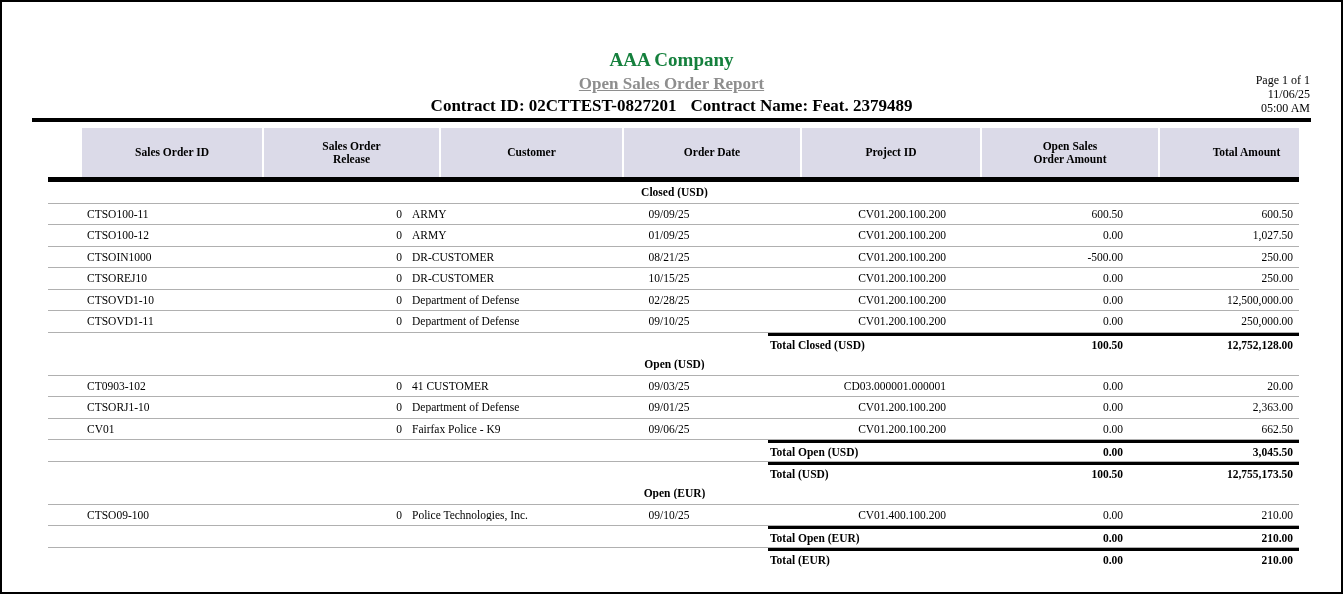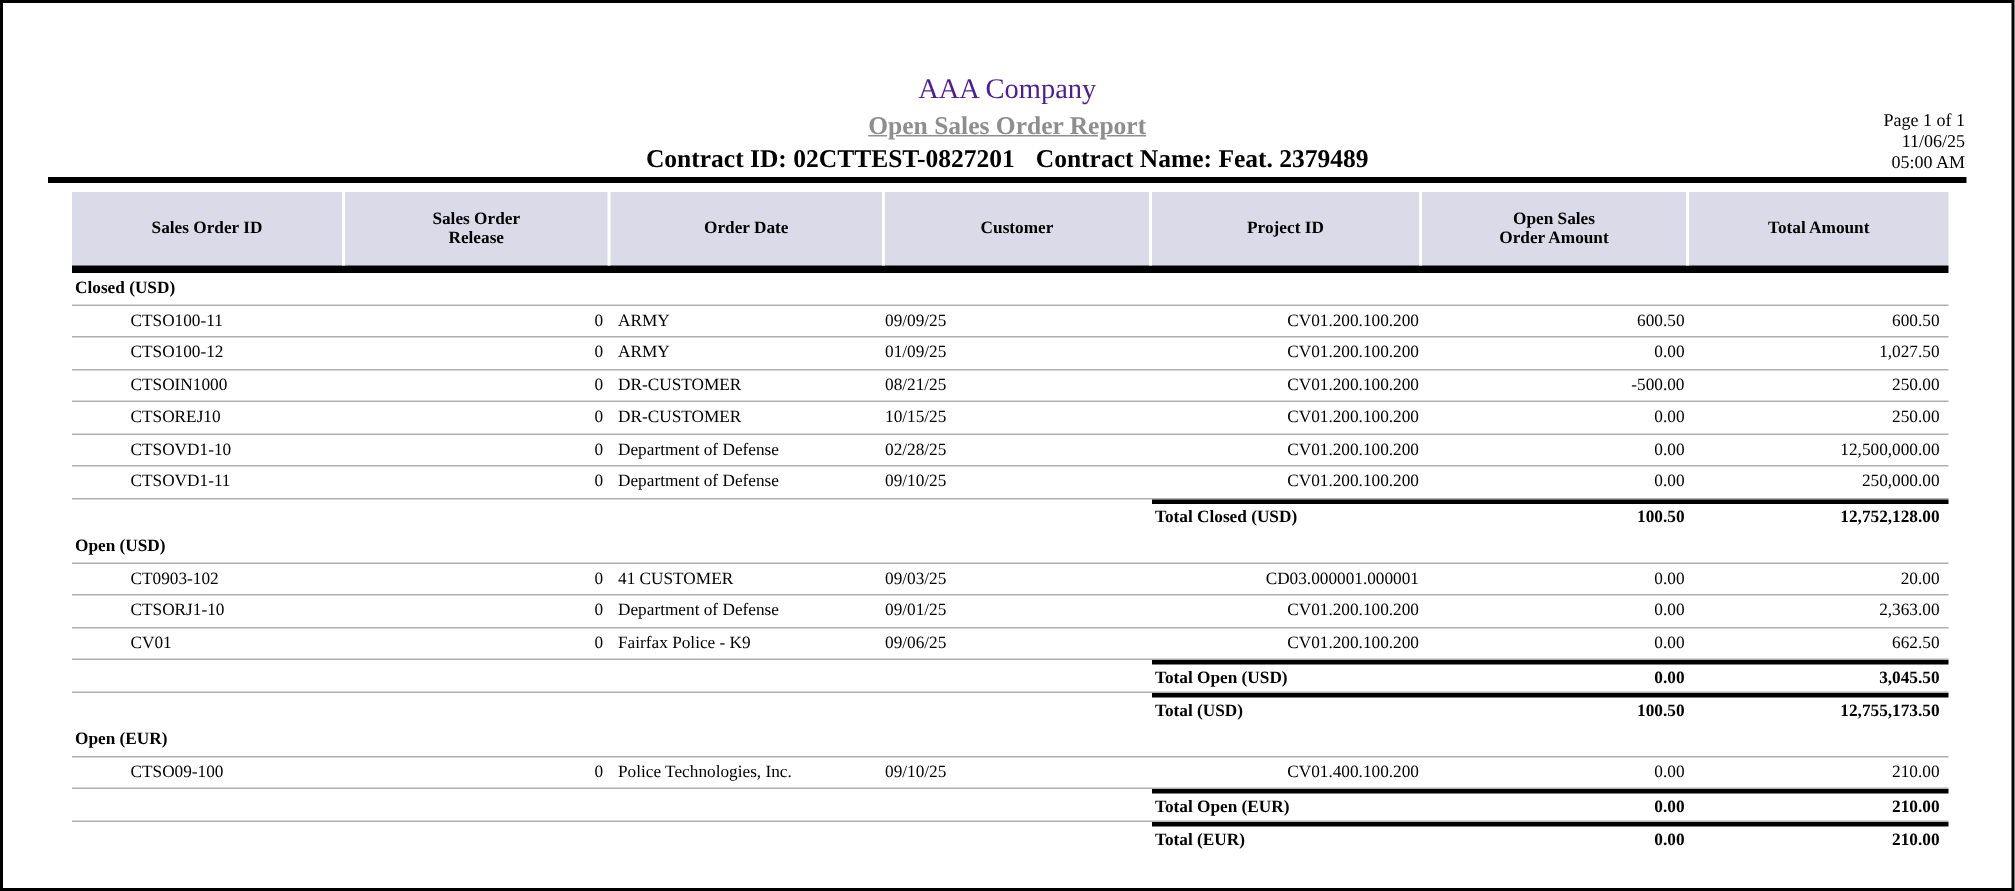--- a/index.html
+++ b/index.html
@@ -3,54 +3,54 @@
 <meta charset="utf-8">
 <style>
   * { margin:0; padding:0; box-sizing:border-box; }
   body { background:#fff; font-family:"Liberation Serif","DejaVu Serif",serif; }
   .page {
     width:1343px; height:594px; background:#fff;
     border:2px solid #000; position:relative; overflow:hidden;
   }
   
   .report-header { text-align:center; padding-top:46px; }
-  .company-name { font-size:19px; font-weight:normal; line-height:23px; color:#4c1d95; }
+  .company-name { font-size:19px; font-weight:bold; line-height:23px; color:#15803d; }
   .report-title {
     font-size:17px; font-weight:bold; line-height:21px; margin-top:2px;
     color:#8e8e8e; text-decoration:underline;
   }
   .contract-line { font-size:17px; font-weight:bold; line-height:15px; margin-top:4px; color:#000; }
   .contract-line span + span { margin-left:14px; }
   .page-meta {
     position:absolute; top:71px; right:31px; text-align:right;
     font-size:12px; line-height:14px; color:#000;
   }
   .top-rule { height:4px; background:#000; margin:5px 30px 0 30px; }
   
   .table-wrap { margin:6px 46px 0 46px; width:1251px; }
   .grid-row {
     display:grid;
     grid-template-columns:182px 177px 183px 178px 180px 178px 173px;
   }
-  .thead { background:#dbdae8; height:49px; }
+  .thead { background:#dbdae8; height:49px;margin-left:34px; }
   .th {
     display:flex; align-items:center; justify-content:center; text-align:center;
     font-weight:bold; font-size:11.5px; line-height:13px; white-space:pre-line;
     border-right:2px solid #fff;
   }
   .th:last-child { border-right:none; }
   .thead-rule { height:5px; background:#000; }
   .row { height:21.5px; align-items:center; font-size:11.5px; color:#000; }
   .row > div { overflow:hidden; white-space:nowrap; }
   .hl { border-bottom:1px solid #b0b0b0; }          
-  .section-label { grid-column:1 / 8; font-weight:bold; padding-left:2px; }
+  .section-label { grid-column:1 / 8; font-weight:bold; padding-left:2px;text-align:center; }
   .c-id   { padding-left:2px;margin-left:37px; }
   .c-rel  { text-align:right; padding-right:5px; }
   .c-cust { padding-left:5px; }
-  .c-date { text-align:left; padding-right:20px; }
+  .c-date { text-align:center; padding-right:20px; }
   .c-proj { text-align:right; padding-right:2px; }
   .c-open { text-align:right; padding-right:3px; }
   .c-total{ text-align:right; padding-right:6px; }
   .row-total { font-weight:bold; }
   .row-total .t-spacer { grid-column:1 / 5; }
   .row-total .t-label  { text-align:left; padding-left:2px; border-top:3px solid #000; height:100%; display:flex; align-items:center; }
   .row-total .c-open, .row-total .c-total { border-top:3px solid #000; height:100%; display:flex; align-items:center; justify-content:flex-end; }
 </style>
 </head>
 <body>
@@ -71,22 +71,22 @@
     <div>05:00 AM</div>
   </div>
 
   <div class="top-rule"></div>
 
   <div class="table-wrap">
     <div class="grid-row thead" id="thead" style="background: rgb(219, 218, 232);">
         <div class="th">Sales Order ID</div>
         <div class="th">Sales Order
 Release</div>
+        <div class="th">Customer</div>
         <div class="th">Order Date</div>
-        <div class="th">Customer</div>
         <div class="th">Project ID</div>
         <div class="th">Open Sales
 Order Amount</div>
         <div class="th">Total Amount</div>
       </div>
     <div class="thead-rule"></div>
     <div id="tbody">
         <div class="grid-row row hl">
           <div class="section-label">Closed (USD)</div>
         </div>

